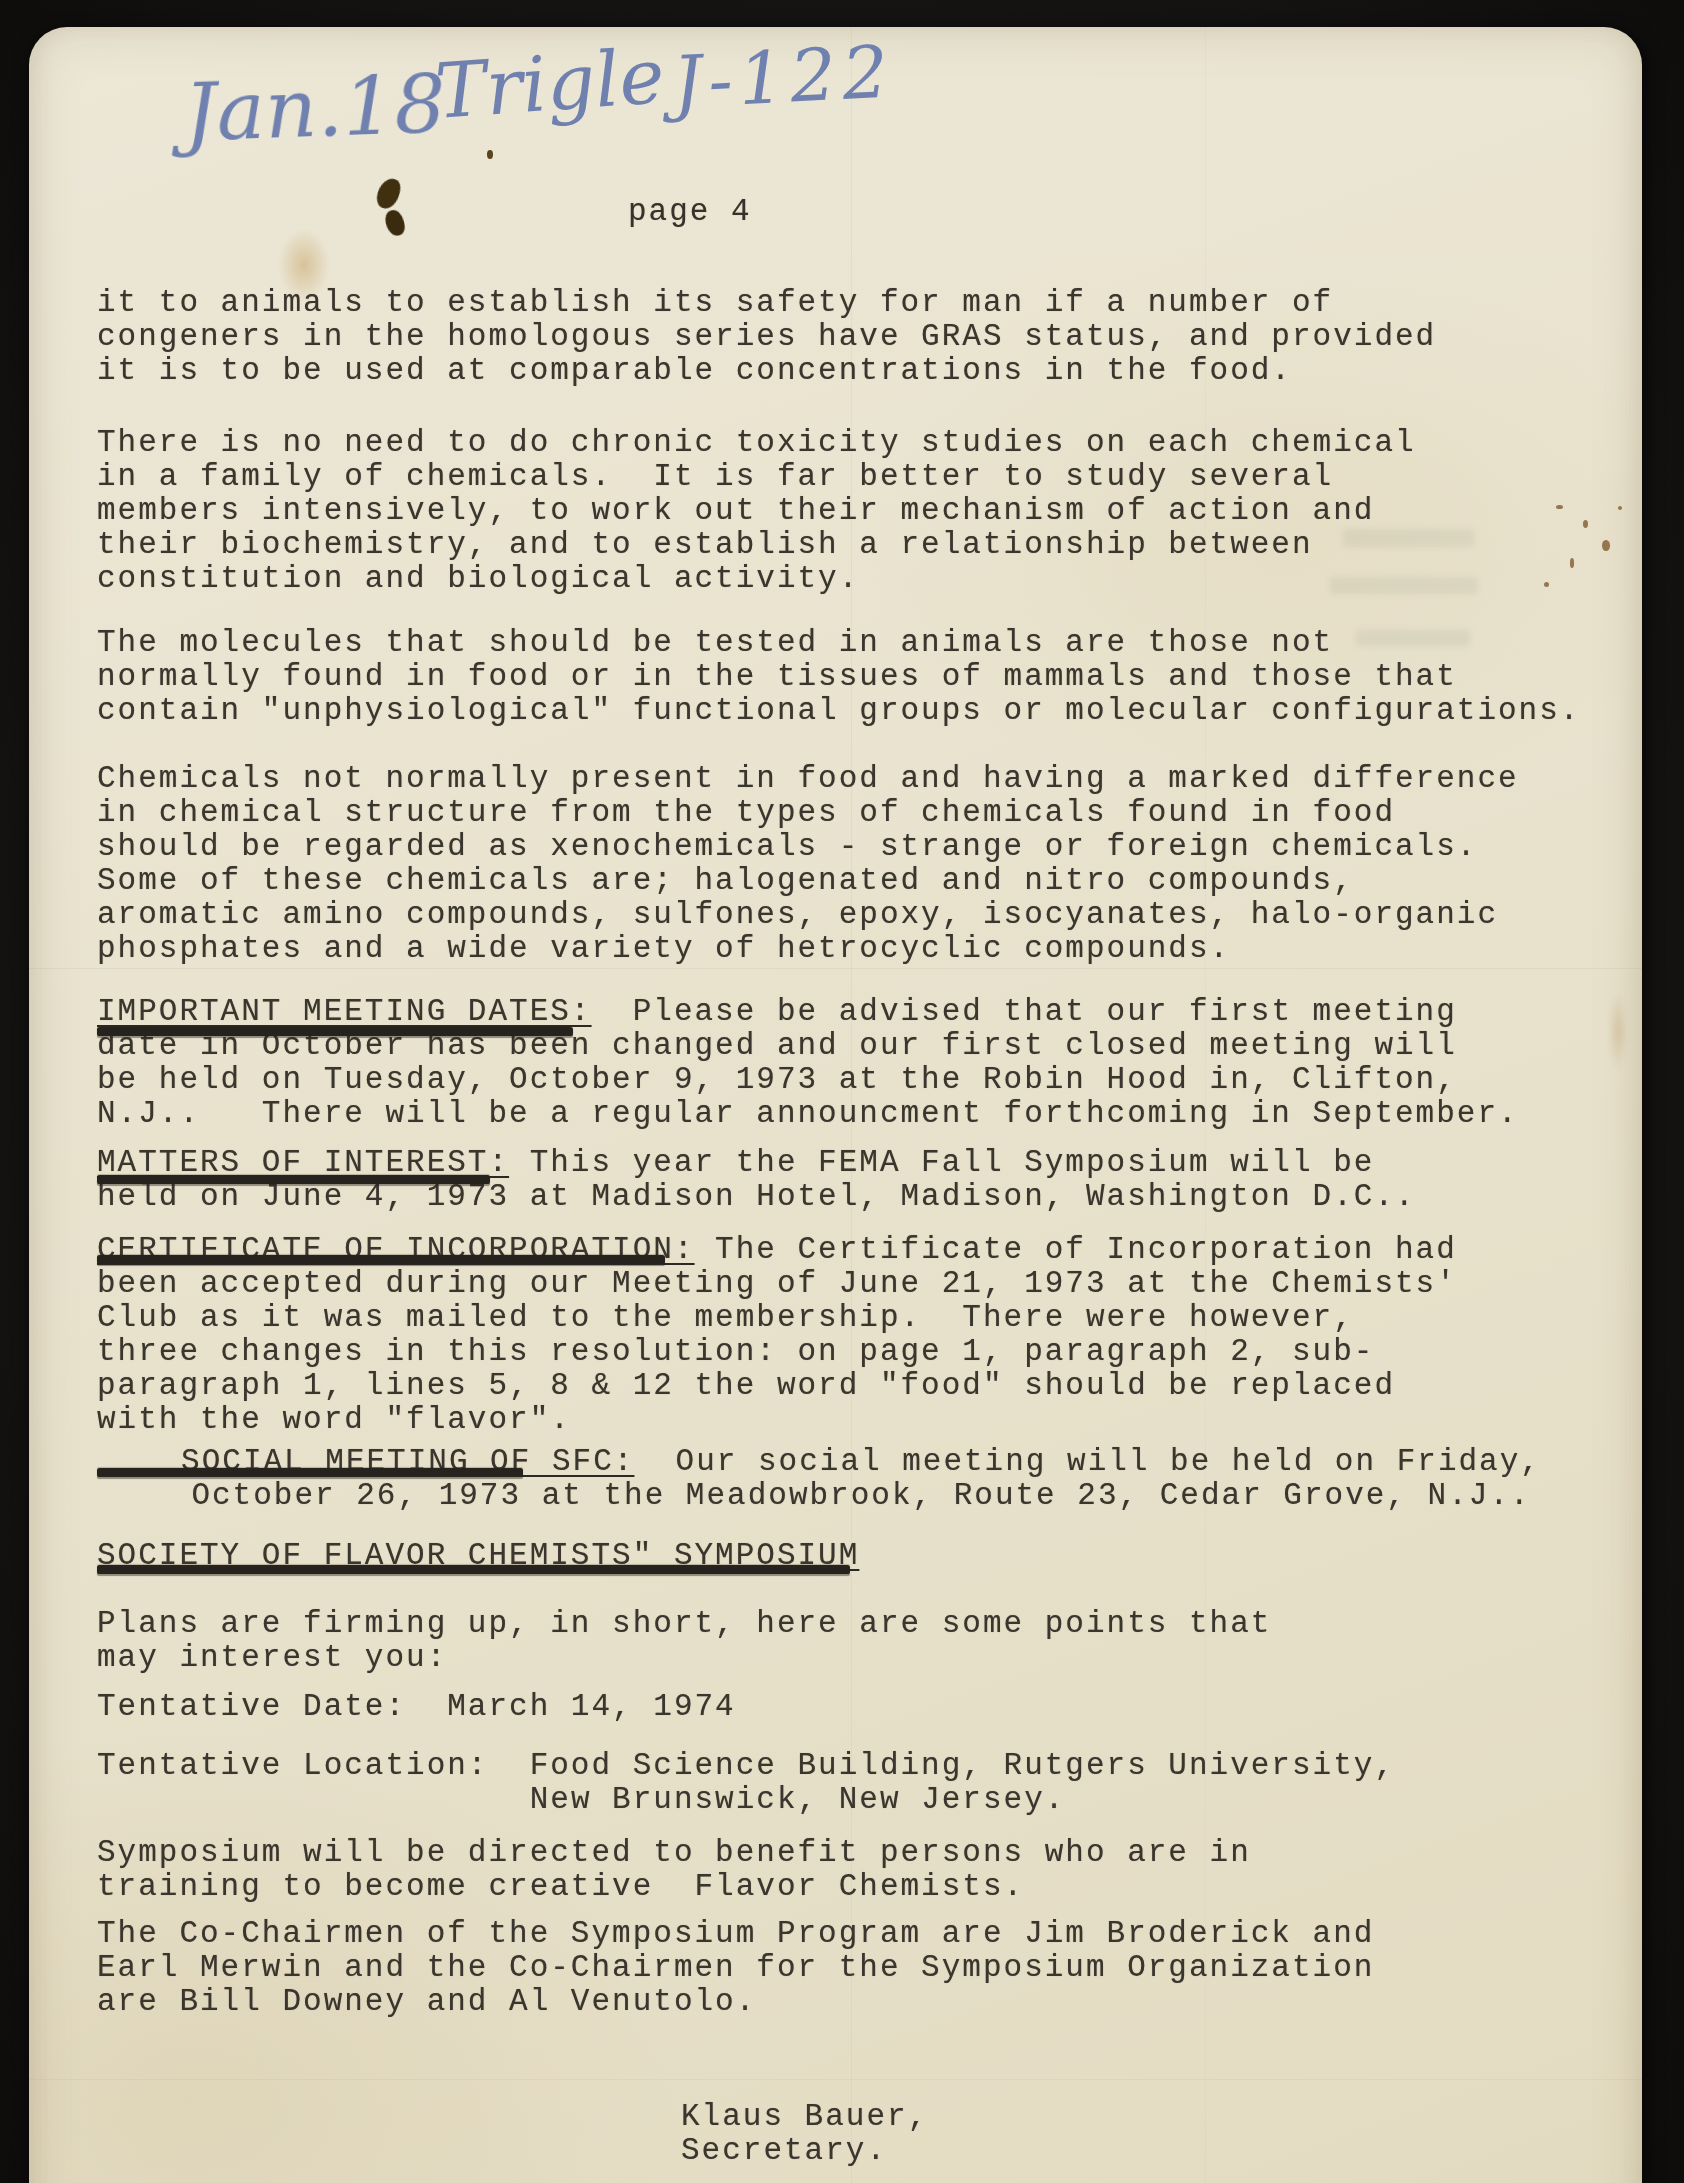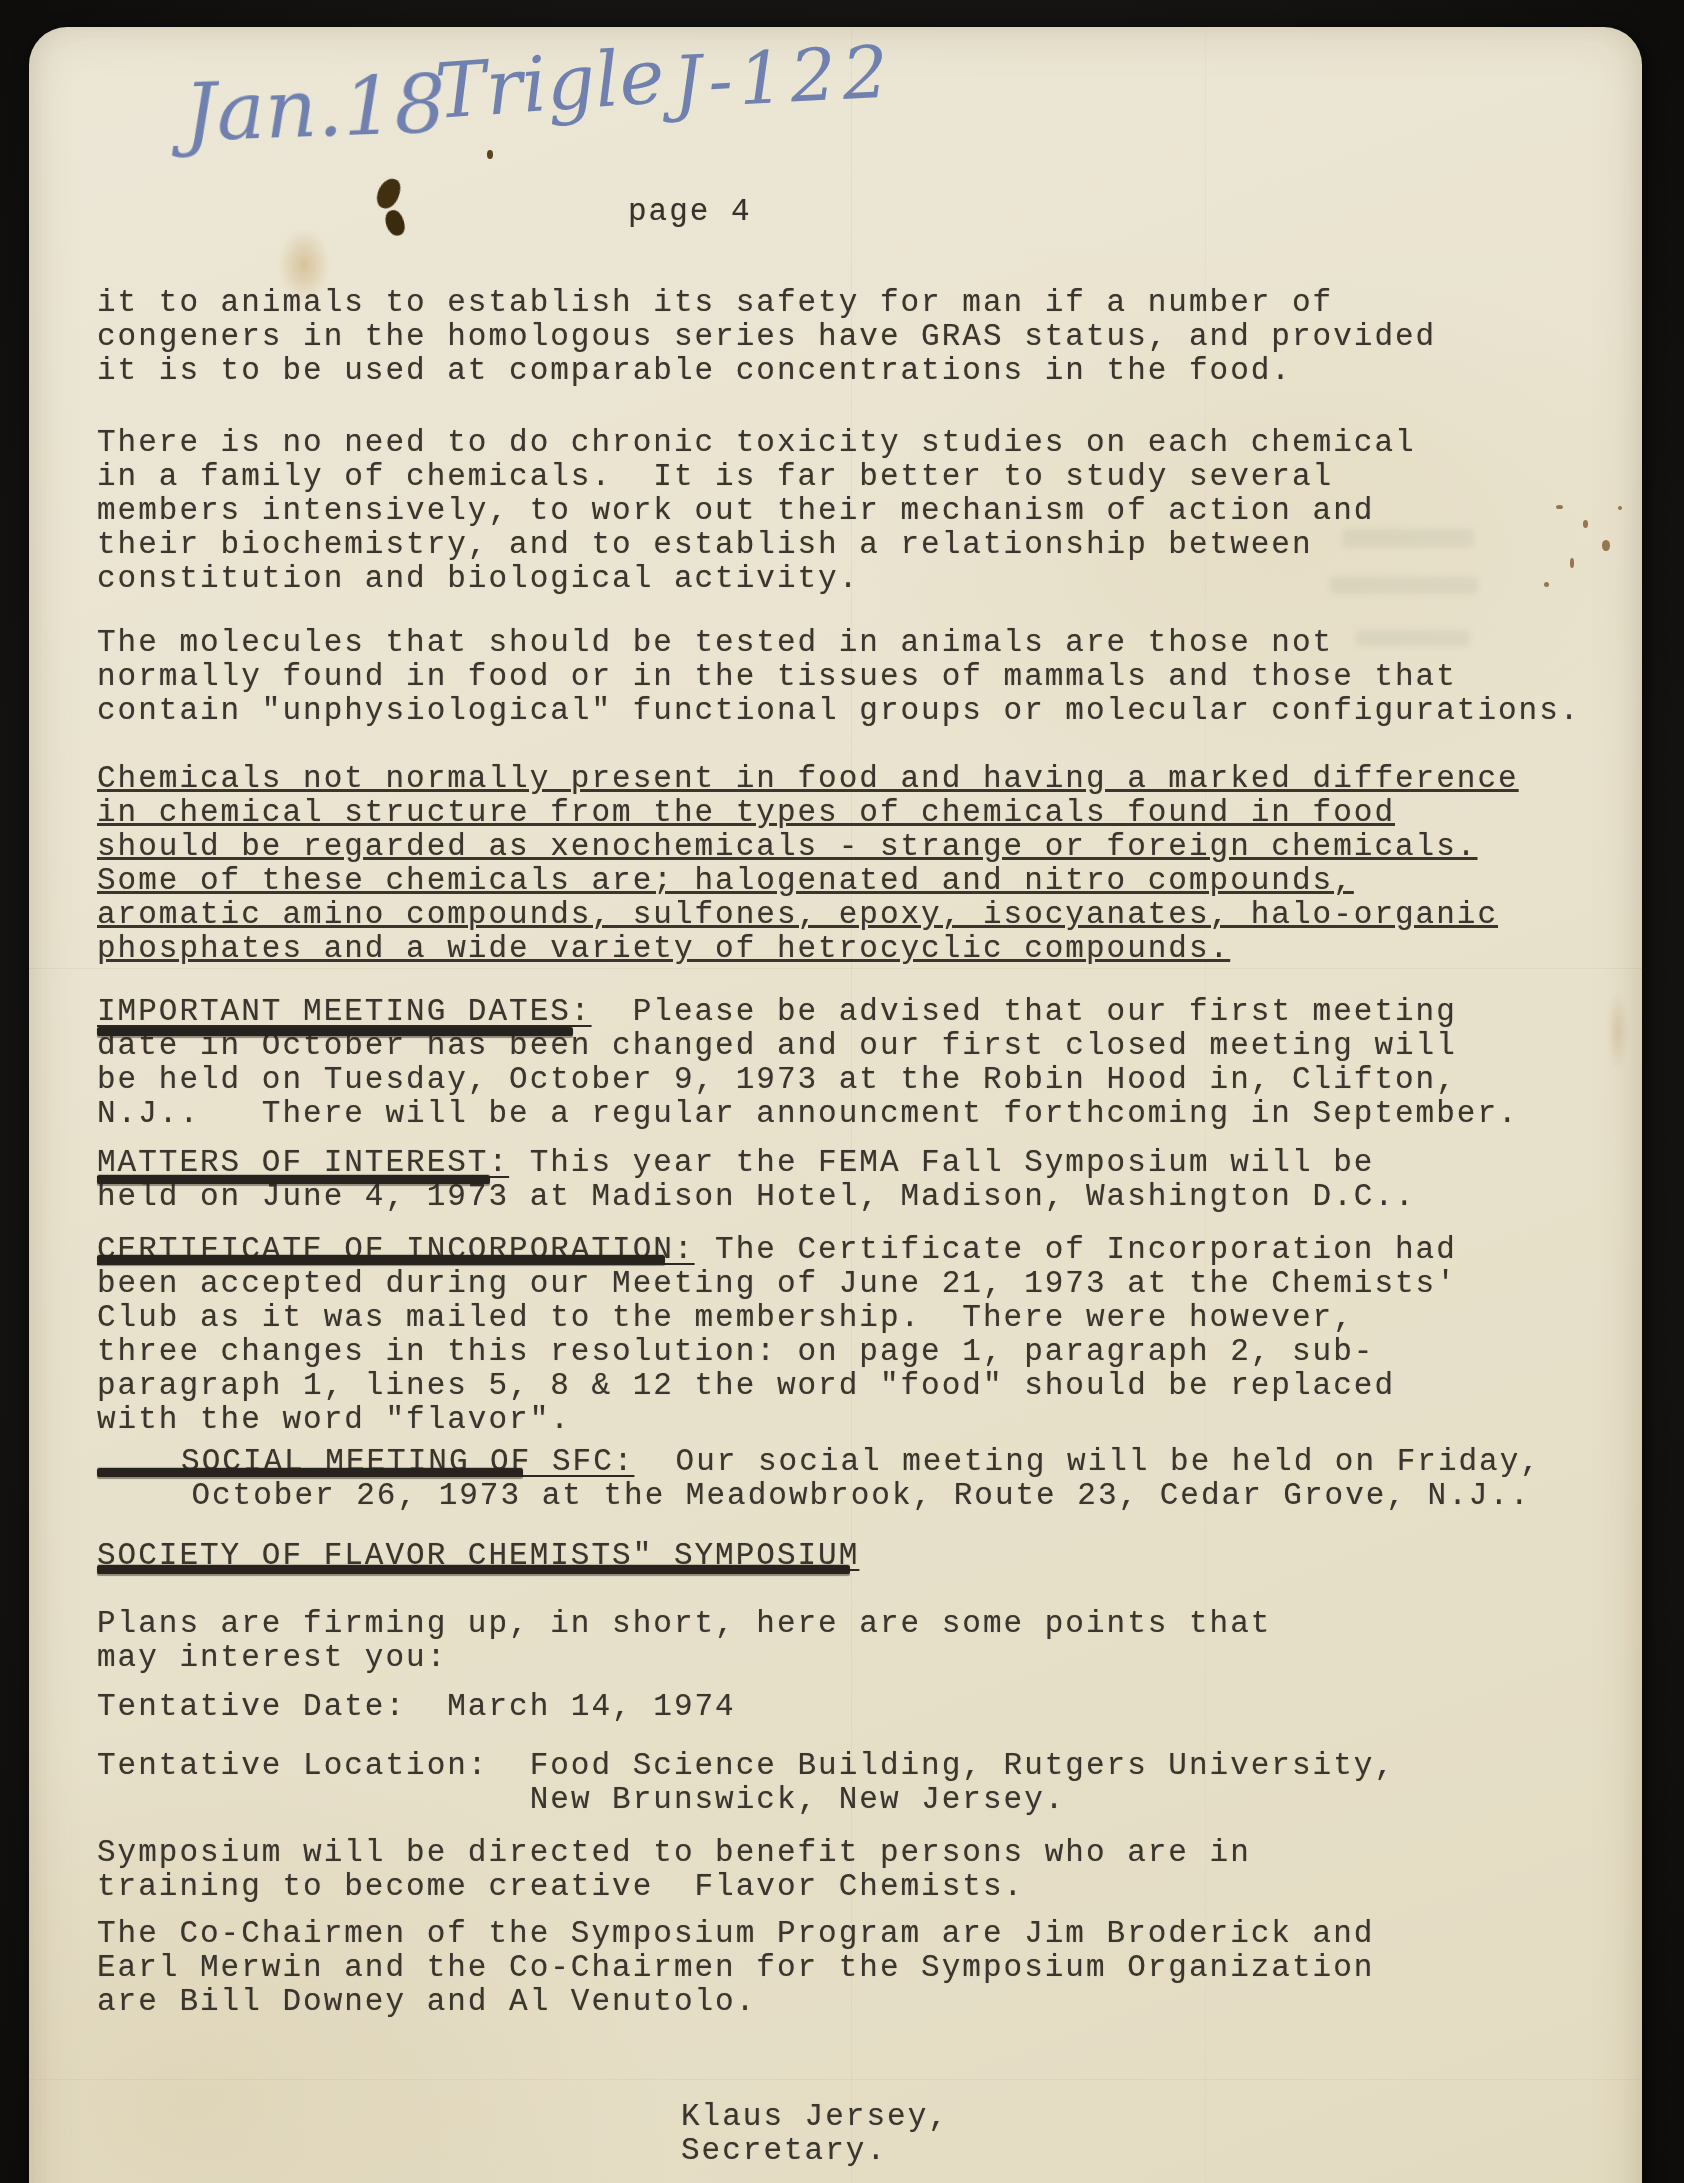--- a/index.html
+++ b/index.html
@@ -95,21 +95,21 @@
 congeners in the homologous series have GRAS status, and provided
 it is to be used at comparable concentrations in the food.</div>
   <div class="sec" style="top:399px;">There is no need to do chronic toxicity studies on each chemical
 in a family of chemicals.  It is far better to study several
 members intensively, to work out their mechanism of action and
 their biochemistry, and to establish a relationship between
 constitution and biological activity.</div>
   <div class="sec" style="top:599px;">The molecules that should be tested in animals are those not
 normally found in food or in the tissues of mammals and those that
 contain "unphysiological" functional groups or molecular configurations.</div>
-  <div class="sec" style="top:735px;text-decoration:underline;">Chemicals not normally present in food and having a marked difference
+  <div class="sec" style="top:735px;">Chemicals not normally present in food and having a marked difference
 in chemical structure from the types of chemicals found in food
 should be regarded as xenochemicals - strange or foreign chemicals.
 Some of these chemicals are; halogenated and nitro compounds,
 aromatic amino compounds, sulfones, epoxy, isocyanates, halo-organic
 phosphates and a wide variety of hetrocyclic compounds.</div>
 
   <div class="sec" style="top:968px;"><span class="hd">IMPORTANT MEETING DATES:</span><span>  Please be advised that our first meeting
 date in October has been changed and our first closed meeting will
 be held on Tuesday, October 9, 1973 at the Robin Hood in, Clifton,
 N.J..   There will be a regular announcment forthcoming in September.</span></div>
@@ -138,17 +138,17 @@
 may interest you:</div>
   <div class="sec" style="top:1663px;">Tentative Date:  March 14, 1974</div>
   <div class="sec" style="top:1722px;">Tentative Location:  Food Science Building, Rutgers University,
                      New Brunswick, New Jersey.</div>
   <div class="sec" style="top:1809px;">Symposium will be directed to benefit persons who are in
 training to become creative  Flavor Chemists.</div>
   <div class="sec" style="top:1890px;">The Co-Chairmen of the Symposium Program are Jim Broderick and
 Earl Merwin and the Co-Chairmen for the Symposium Organization
 are Bill Downey and Al Venutolo.</div>
 
-  <div class="sec" style="left:652px;top:2073px;width:611px;">Klaus Jersey,
+  <div class="sec" style="left:652px;top:2073px;width:611px;">Klaus Bauer,
 Secretary.</div>
 
 </div>
 
 
 </body></html>

